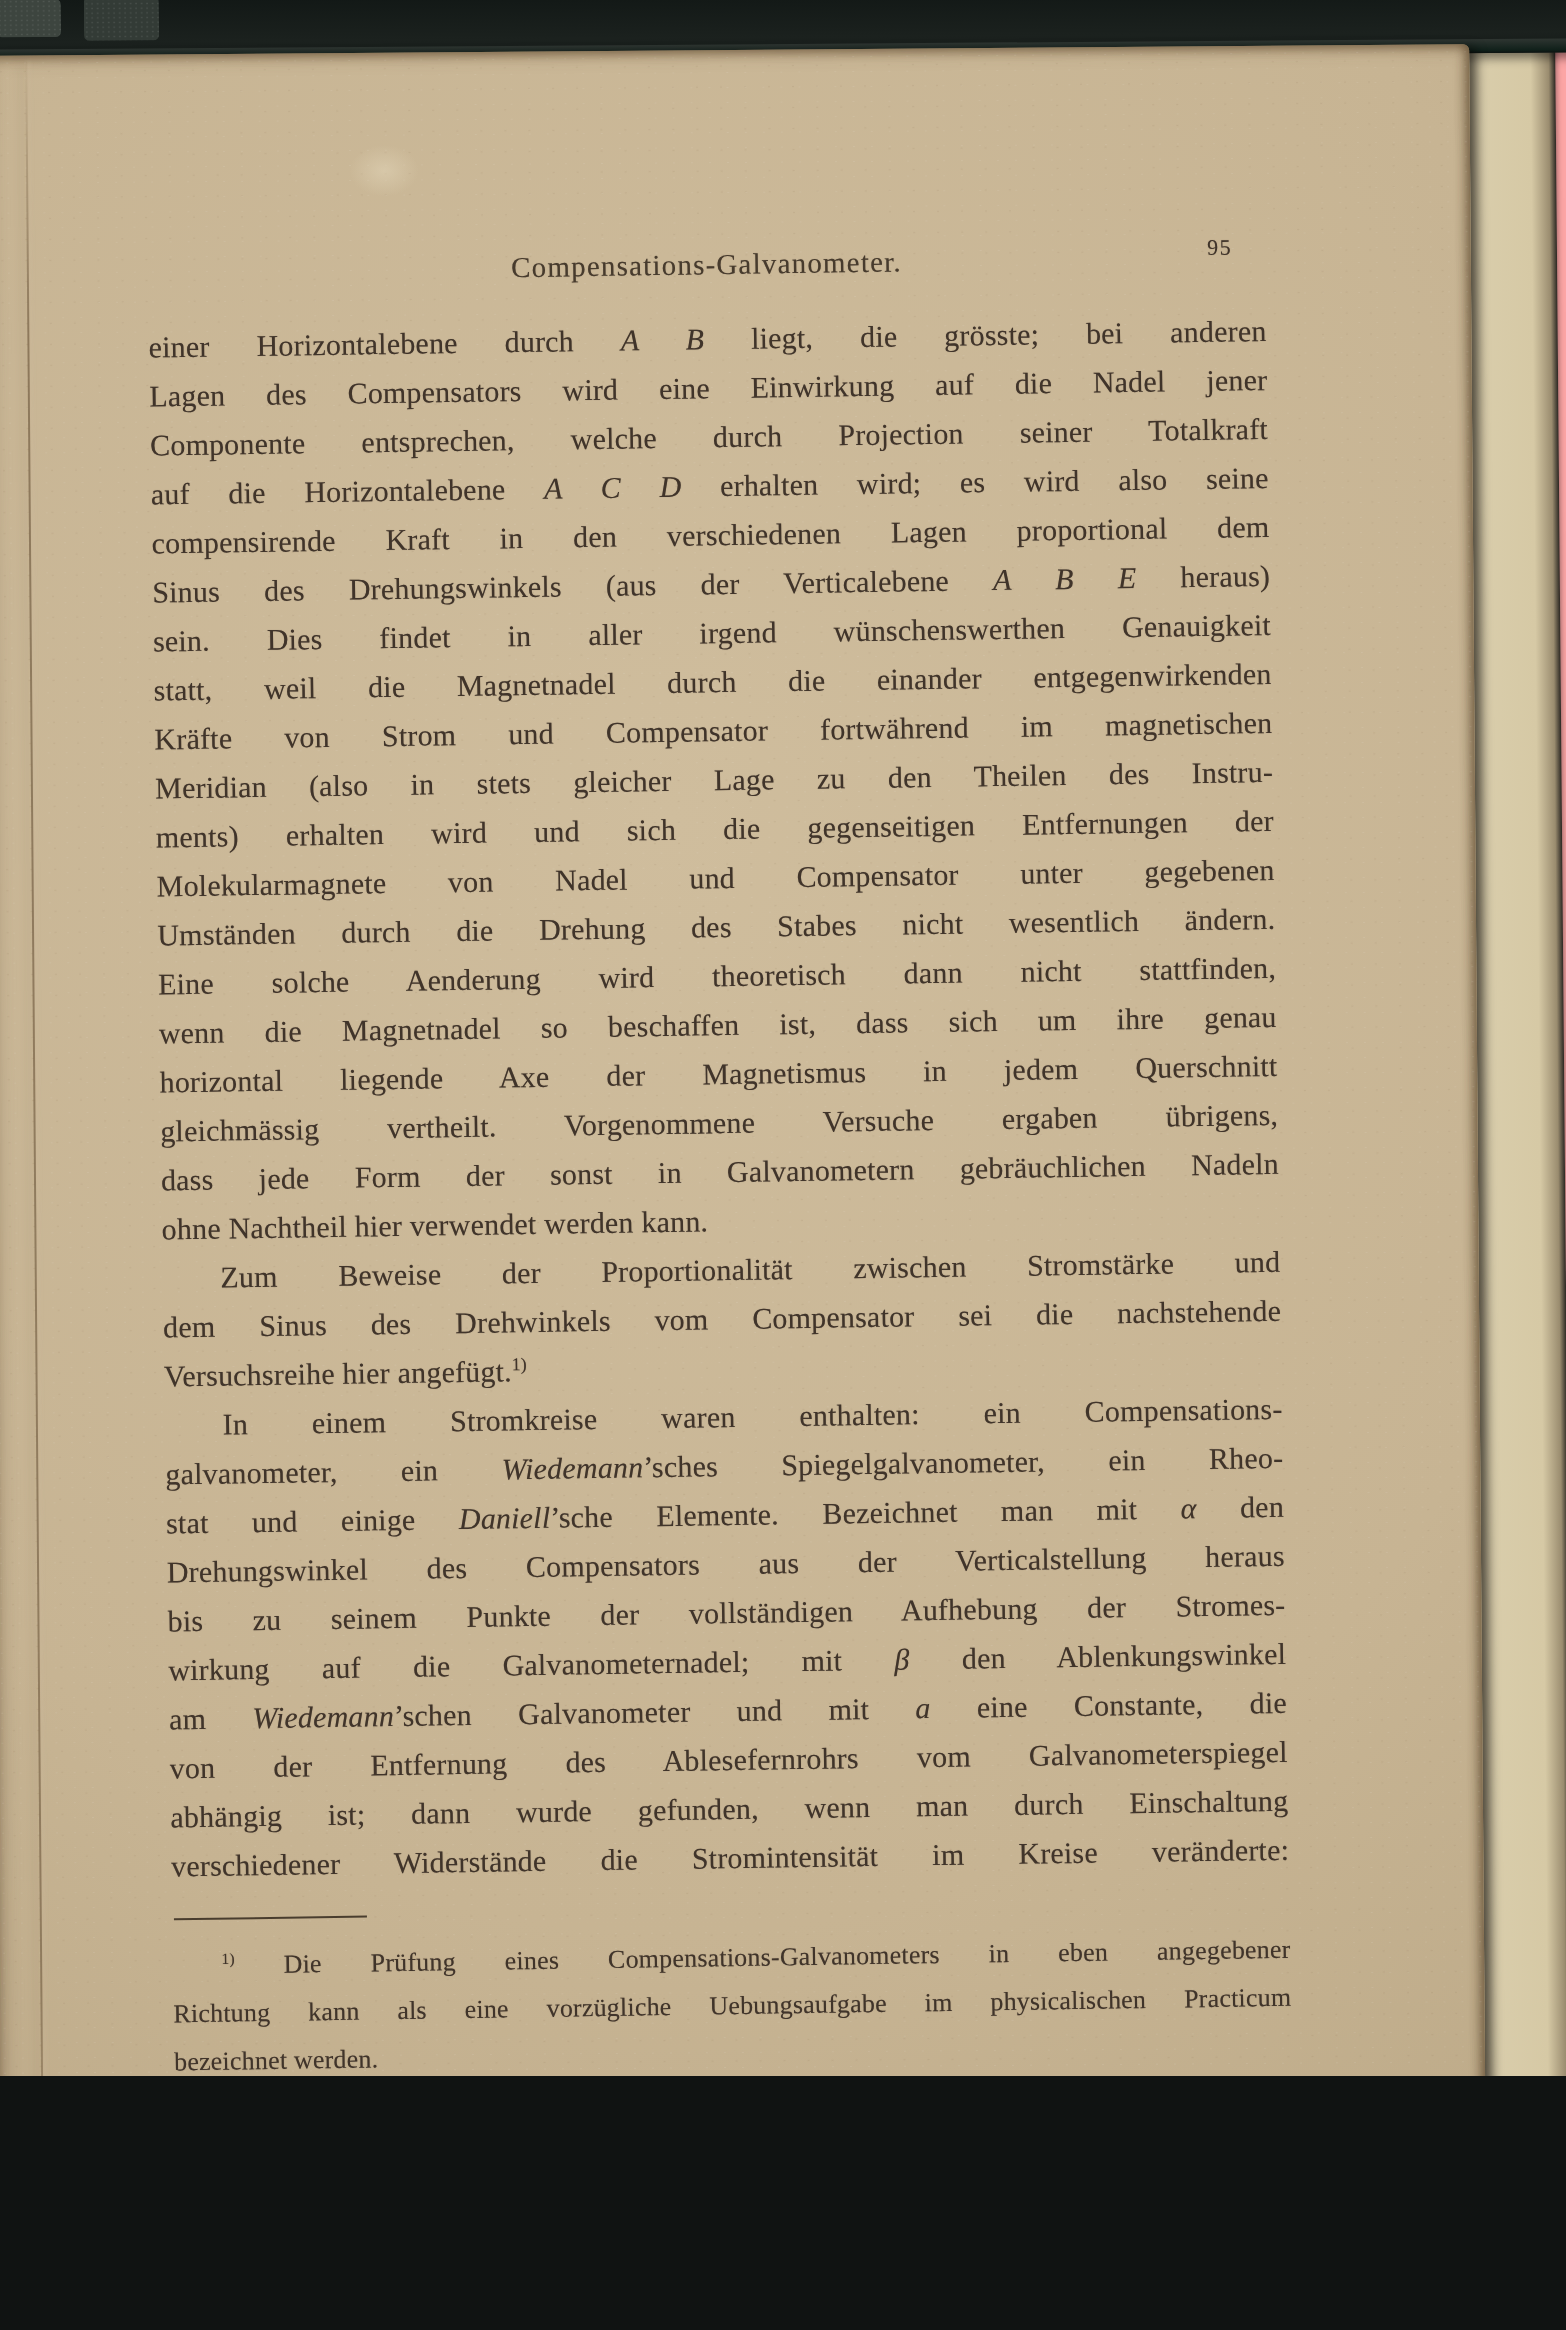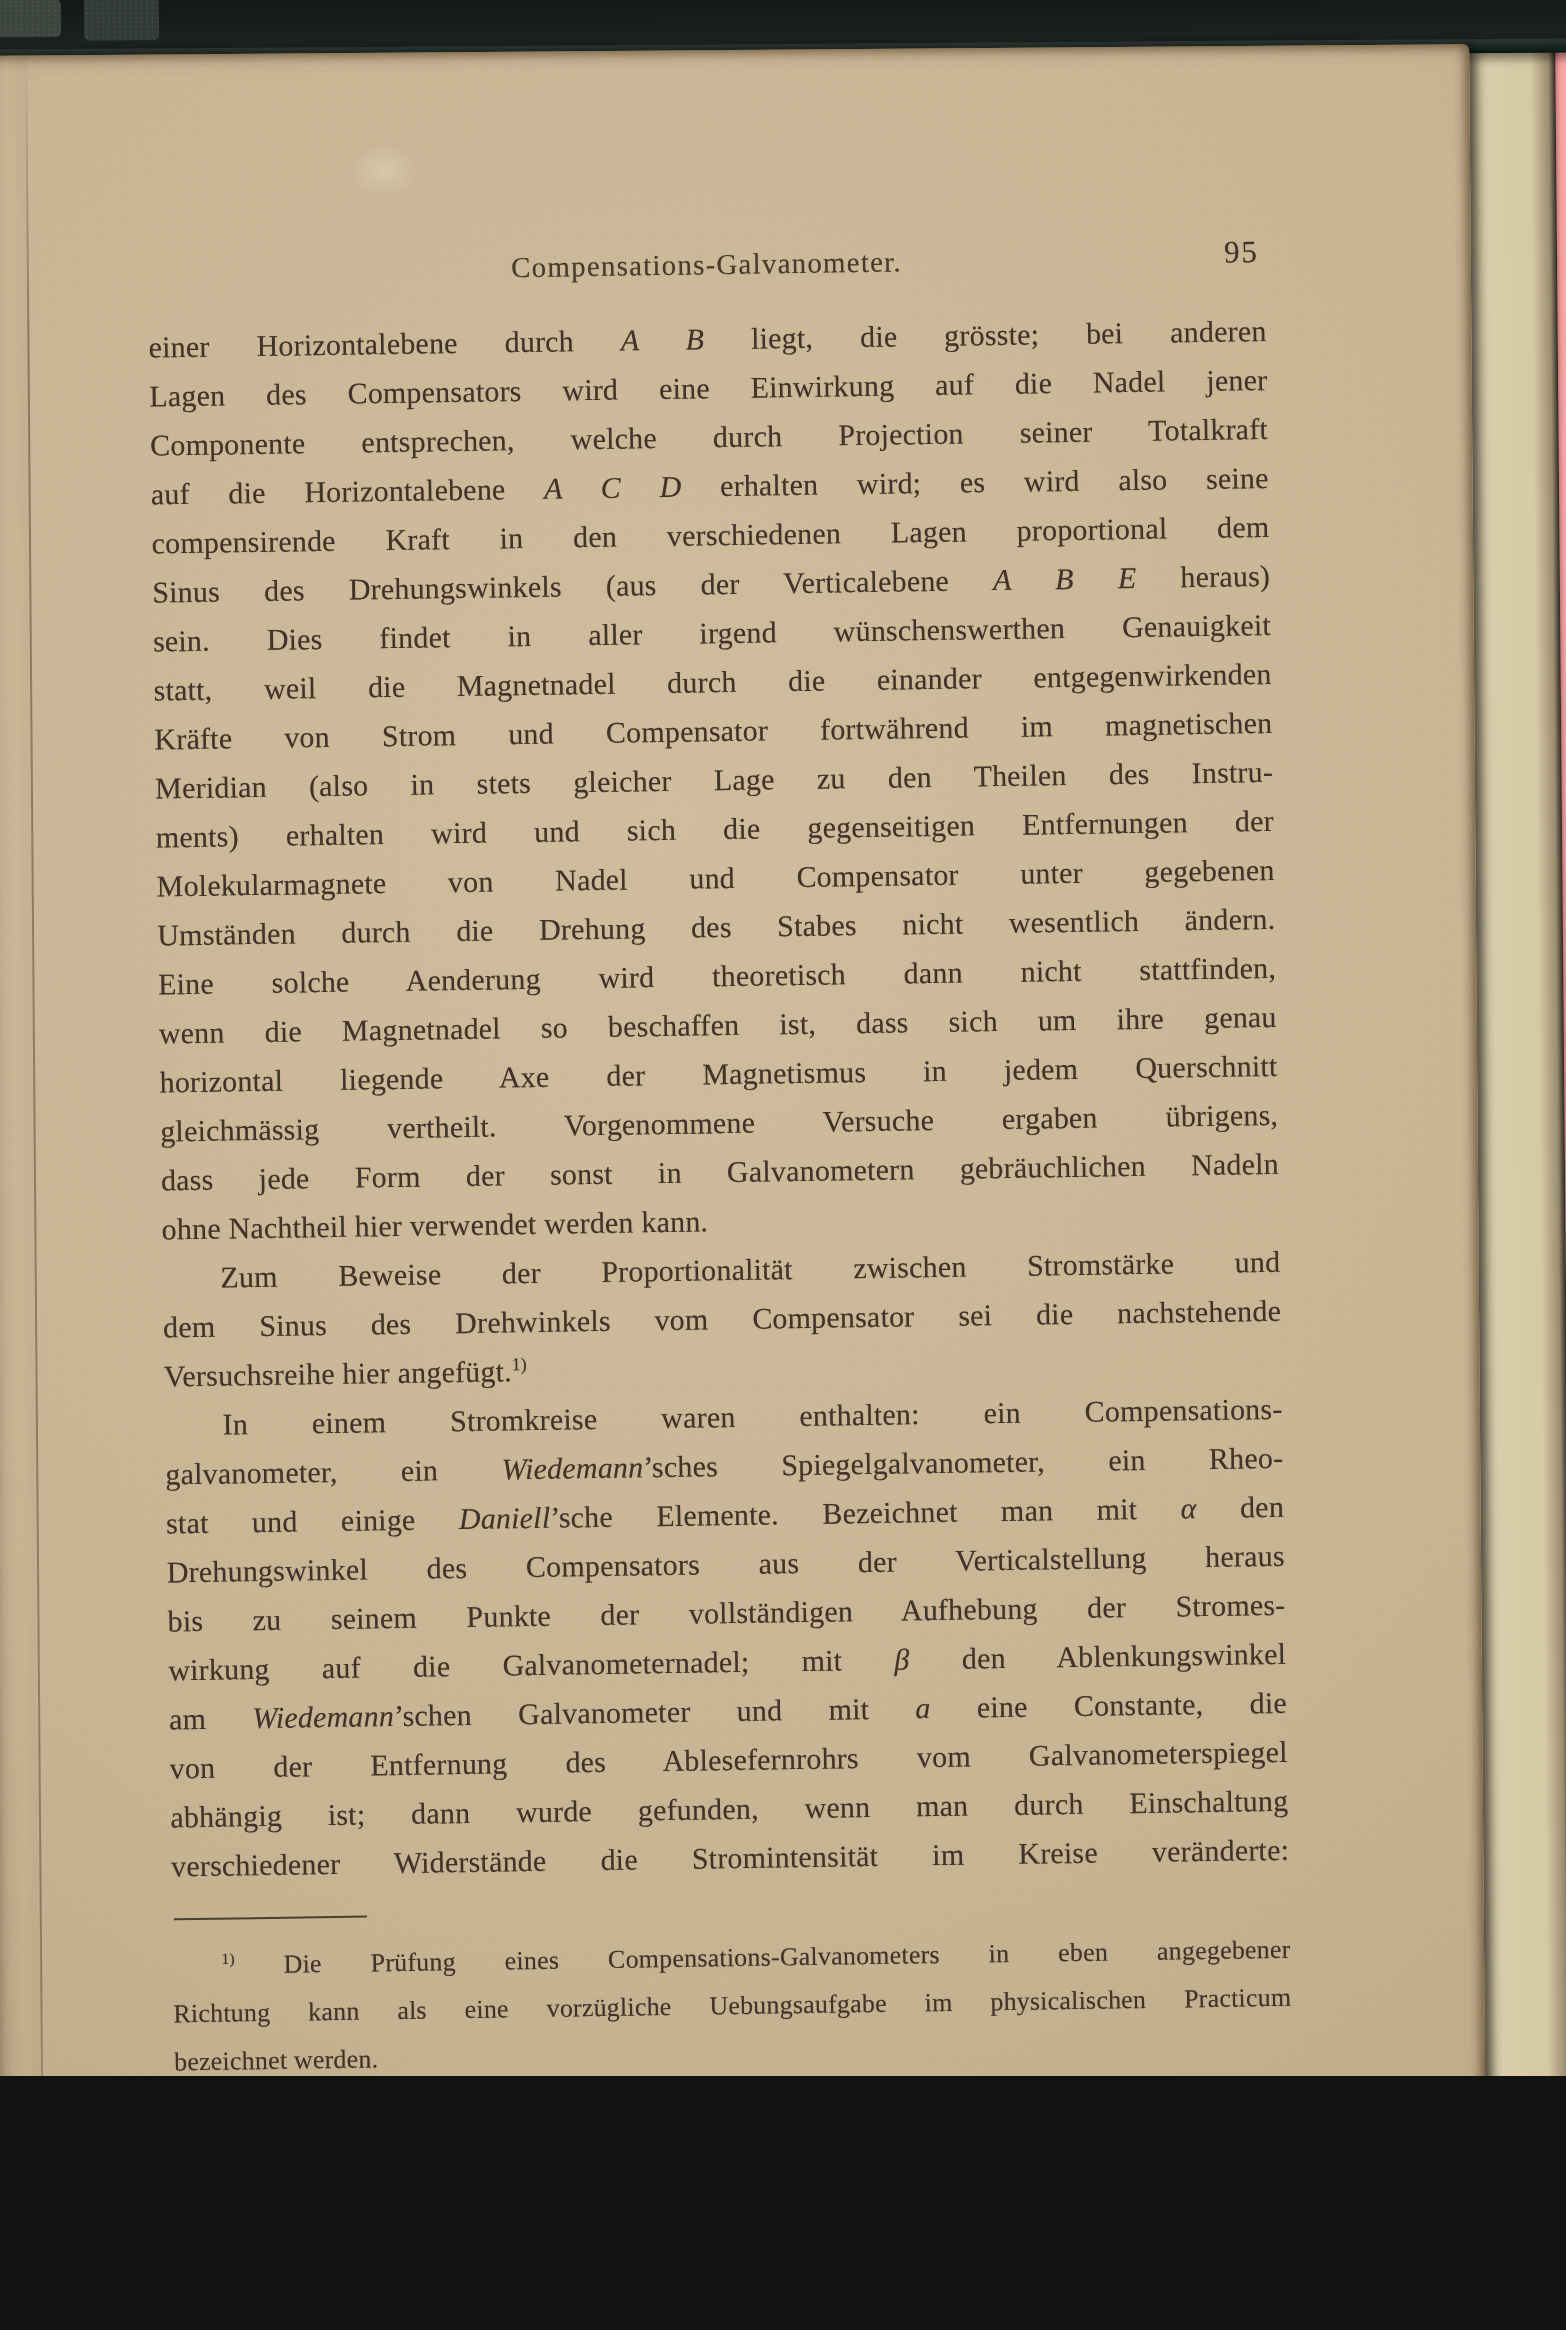--- a/index.html
+++ b/index.html
@@ -86,21 +86,21 @@
   .text-block {
     position:absolute; left:166px; top:268px; width:1118px;
     transform:rotate(-0.4deg); transform-origin:0 0;
     color:#40342a;
     text-shadow:0 0 0.8px rgba(64,52,42,0.45);
   }
   .running-head { position:absolute; left:0; top:-66px; width:100%; }
   .head-title {
     display:block; text-align:center; font-size:29px; letter-spacing:1.2px; color:#473b2d;
   }
-  .page-num { position:absolute; right:7px; top:-6.3px; font-size:31px; letter-spacing:1.6px; }
+  .page-num { position:absolute; right:33px; top:-6.3px; font-size:22px; letter-spacing:1.6px; }
   .bl {
     height:49px; line-height:49px; font-size:30px; letter-spacing:0.2px;
     text-align:justify; text-align-last:justify; overflow:hidden;
   }
   .bl.indent { padding-left:58px; }
   .bl.last { text-align-last:left; }
   .fn-rule { margin-top:28px; margin-left:1.6px; width:193px; height:2.3px; background:#493d2e; }
   .fl {
     height:48px; line-height:48px; font-size:26px; letter-spacing:0.2px;
     text-align:justify; text-align-last:justify; overflow:hidden; margin-top:0;

